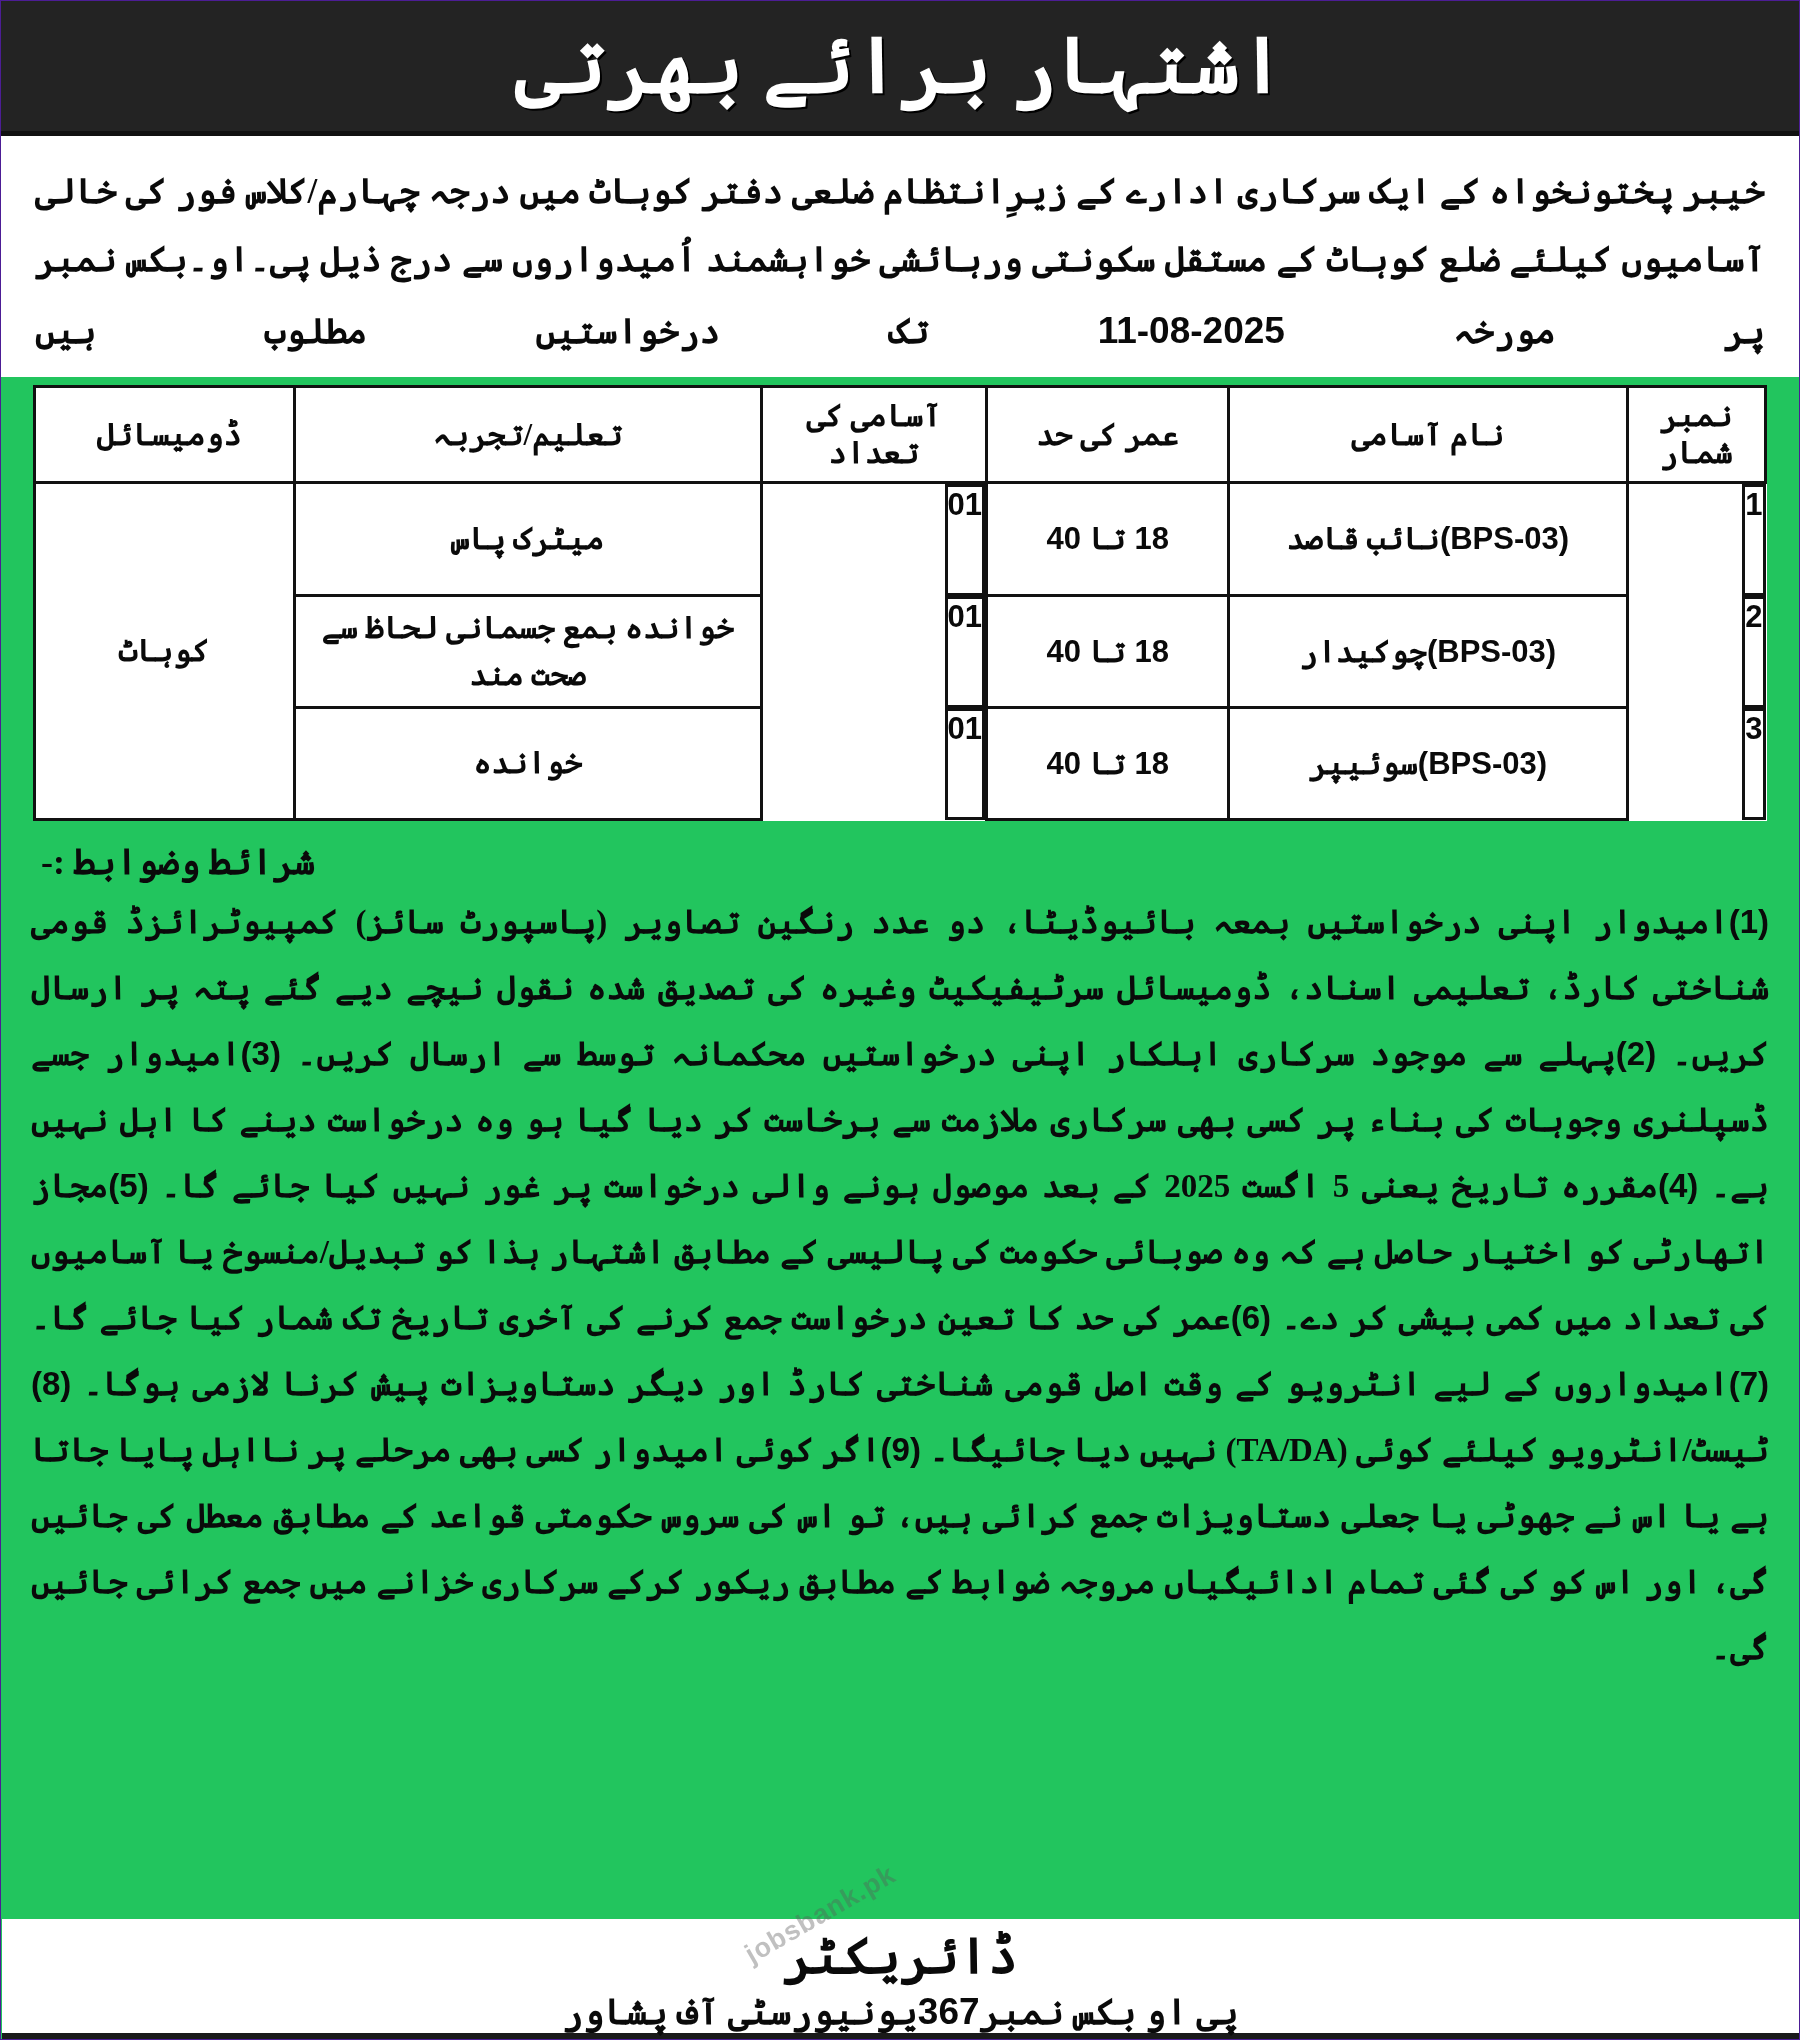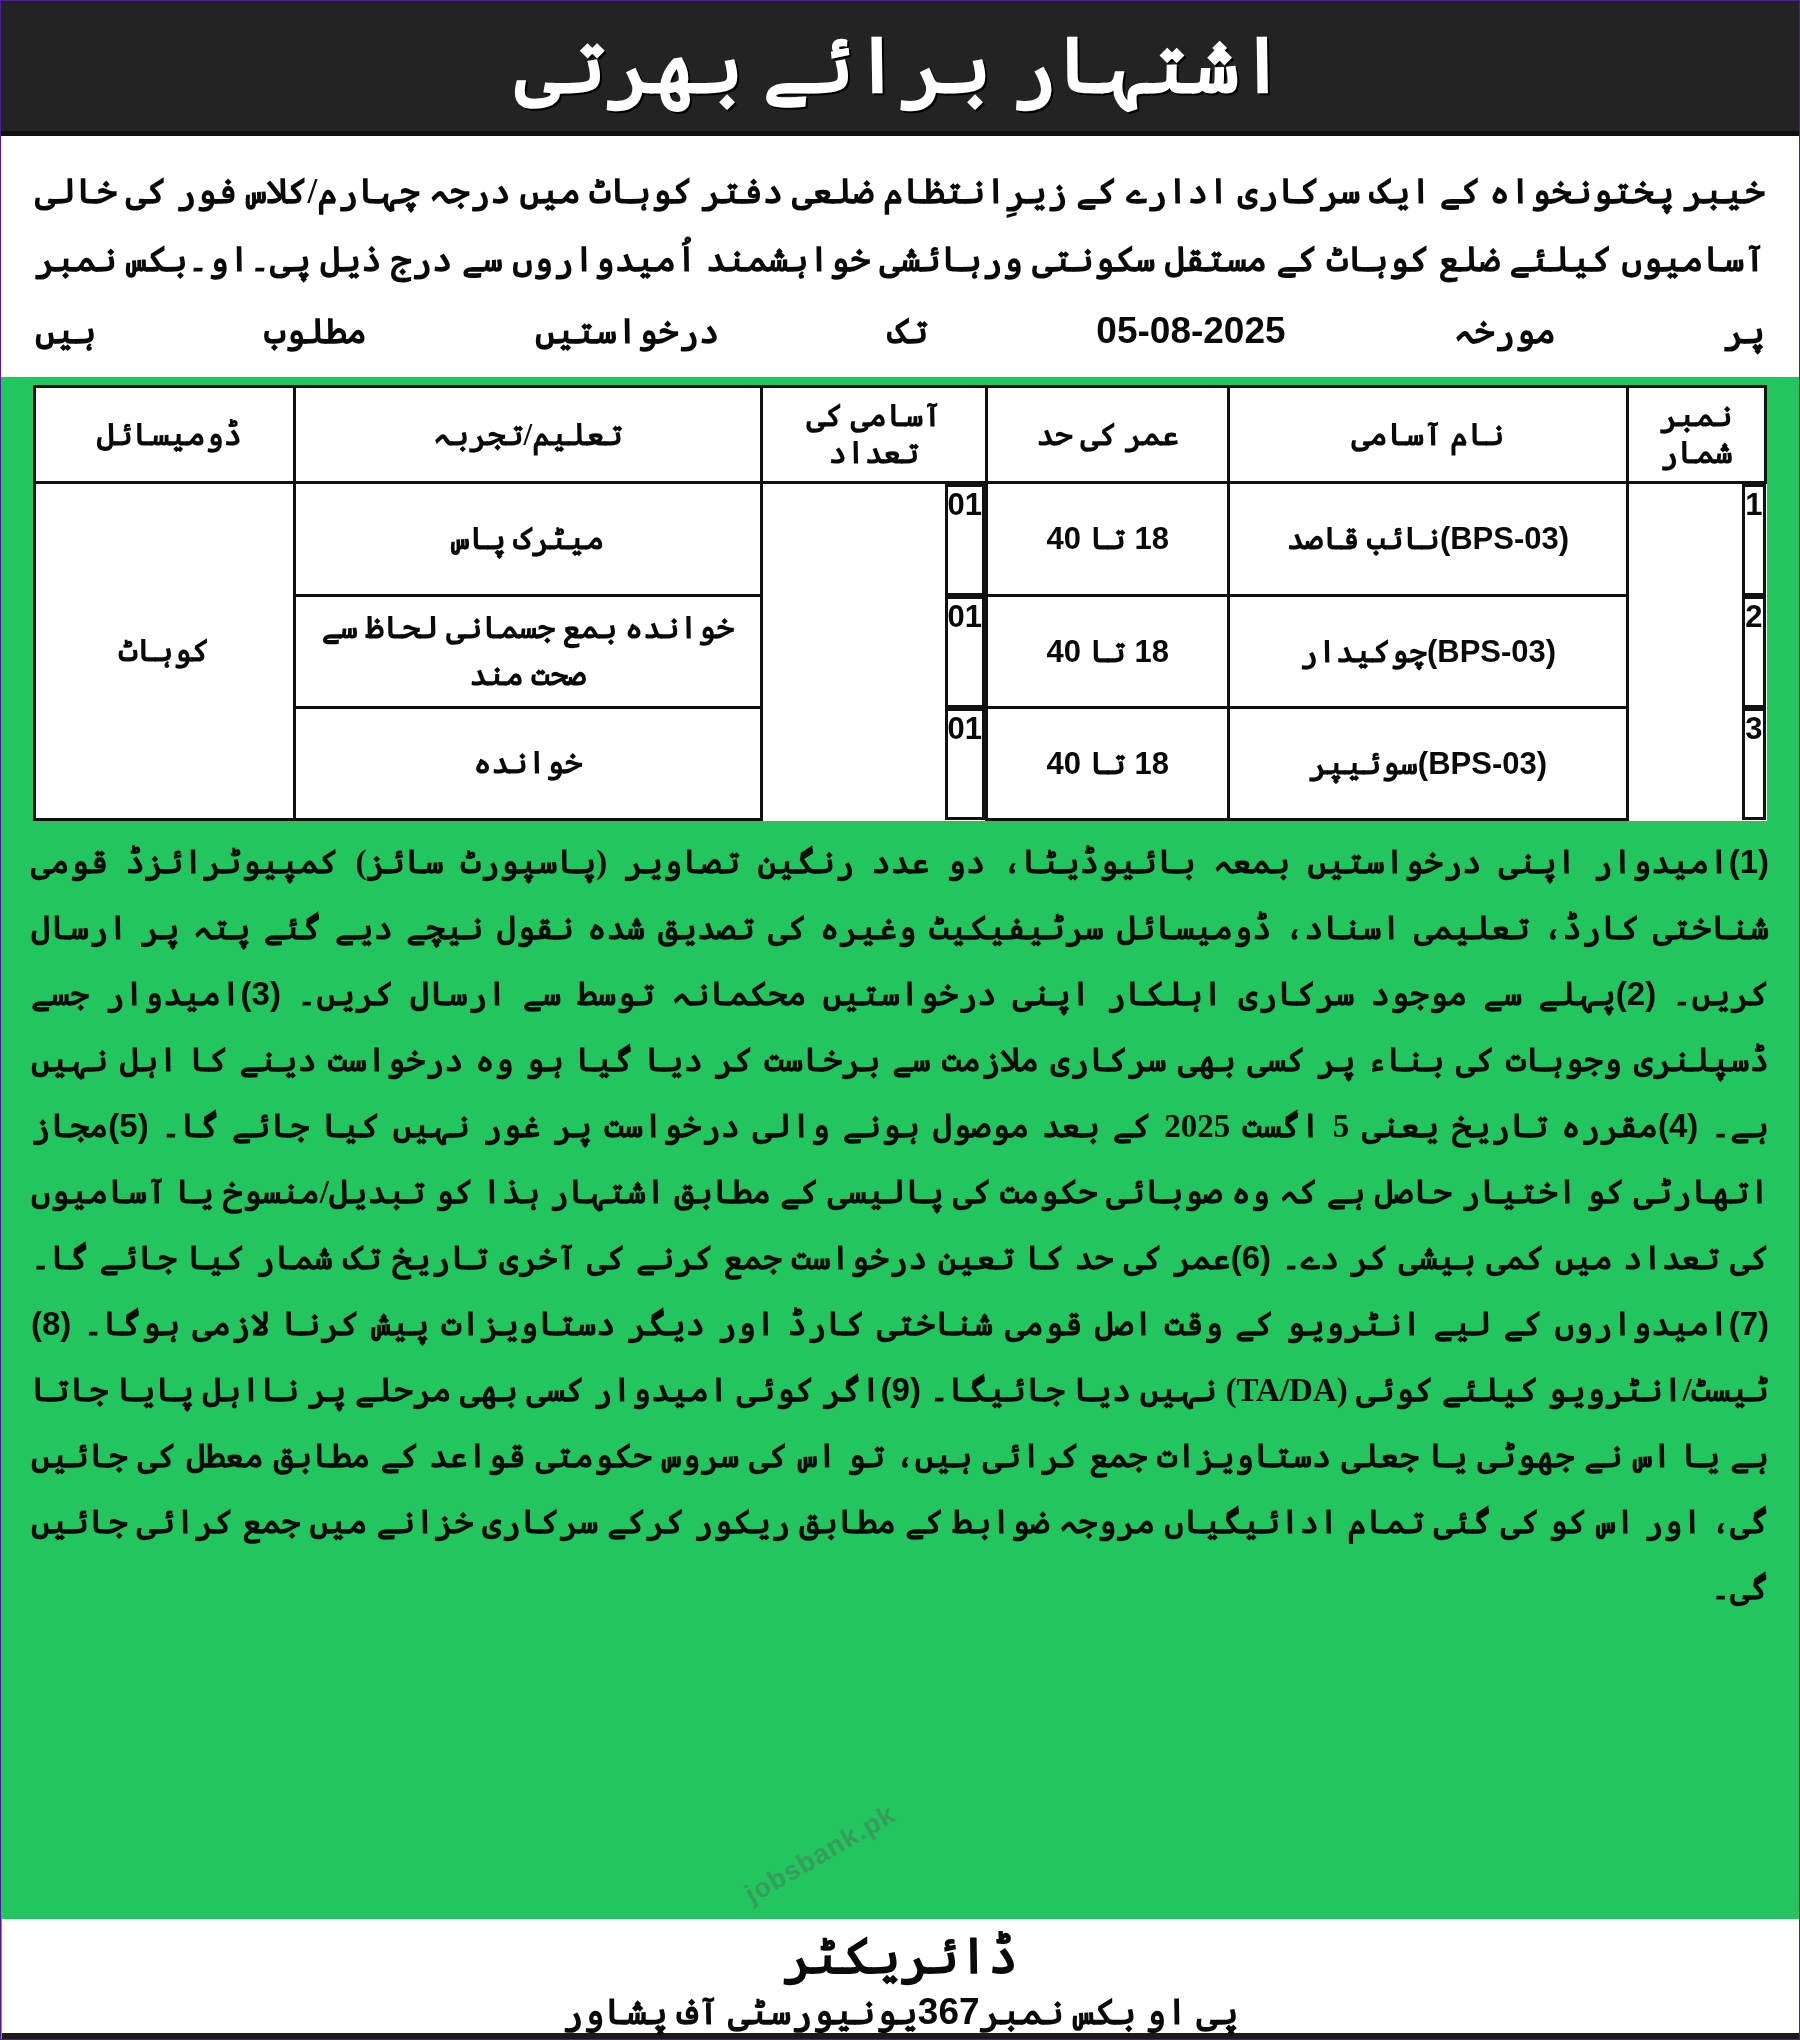--- a/index.html
+++ b/index.html
@@ -210,21 +210,21 @@
 <div id="page">
 
   <div class="header-banner">
     <div class="header-title">اشتہار برائے بھرتی</div>
   </div>
 
   <div class="intro-wrap">
     <div class="intro-text">
       <span>خیبر پختونخواہ کے ایک سرکاری ادارے کے زیرِانتظام ضلعی دفتر کوہاٹ میں درجہ چہارم/کلاس فور کی خالی آسامیوں کیلئے ضلع کوہاٹ کے مستقل سکونتی</span>
       <span>ورہائشی خواہشمند اُمیدواروں سے درج ذیل پی۔او۔بکس نمبر پر مورخہ</span>
-      <span class="intro-date">05-08-2025</span>
+      <span class="intro-date">11-08-2025</span>
       <span>تک درخواستیں مطلوب ہیں</span>
     </div>
   </div>
 
   <div class="table-wrap">
     <table class="jobs">
       <thead>
         <tr>
           <th class="col-sno">نمبر شمار</th>
           <th class="col-post">نام آسامی</th>
@@ -260,20 +260,23 @@
             <span class="bps">(BPS-03)</span><span>سوئیپر</span>
           </td>
           <td class="age-cell">18 تا 40</td>
           <td class="num-ltr">01</td>
           <td class="edu-cell">خواندہ</td>
         </tr>
       </tbody>
     </table>
   </div>
 
+  <div class="cond-heading-row">
+    <span class="cond-heading">شرائط وضوابط :-</span>
+  </div>
 
   <div class="cond-body">
     <div class="watermark">jobsbank.pk</div>
     <p>
       <span class="cond-num">(1)</span><span>امیدوار اپنی درخواستیں بمعہ بائیوڈیٹا، دو عدد رنگین تصاویر (پاسپورٹ سائز) کمپیوٹرائزڈ قومی شناختی کارڈ، تعلیمی اسناد، ڈومیسائل سرٹیفیکیٹ وغیرہ کی تصدیق شدہ نقول نیچے دیے گئے پتہ پر ارسال کریں۔</span>
       <span class="cond-num">(2)</span><span>پہلے سے موجود سرکاری اہلکار اپنی درخواستیں محکمانہ توسط سے ارسال کریں۔</span>
       <span class="cond-num">(3)</span><span>امیدوار جسے ڈسپلنری وجوہات کی بناء پر کسی بھی سرکاری ملازمت سے برخاست کر دیا گیا ہو وہ درخواست دینے کا اہل نہیں ہے۔</span>
       <span class="cond-num">(4)</span><span>مقررہ تاریخ یعنی 5 اگست 2025 کے بعد موصول ہونے والی درخواست پر غور نہیں کیا جائے گا۔</span>
       <span class="cond-num">(5)</span><span>مجاز اتھارٹی کو اختیار حاصل ہے کہ وہ صوبائی حکومت کی پالیسی کے مطابق اشتہار ہذا کو تبدیل/منسوخ یا آسامیوں کی تعداد میں کمی بیشی کر دے۔</span>
       <span class="cond-num">(6)</span><span>عمر کی حد کا تعین درخواست جمع کرنے کی آخری تاریخ تک شمار کیا جائے گا۔</span>

